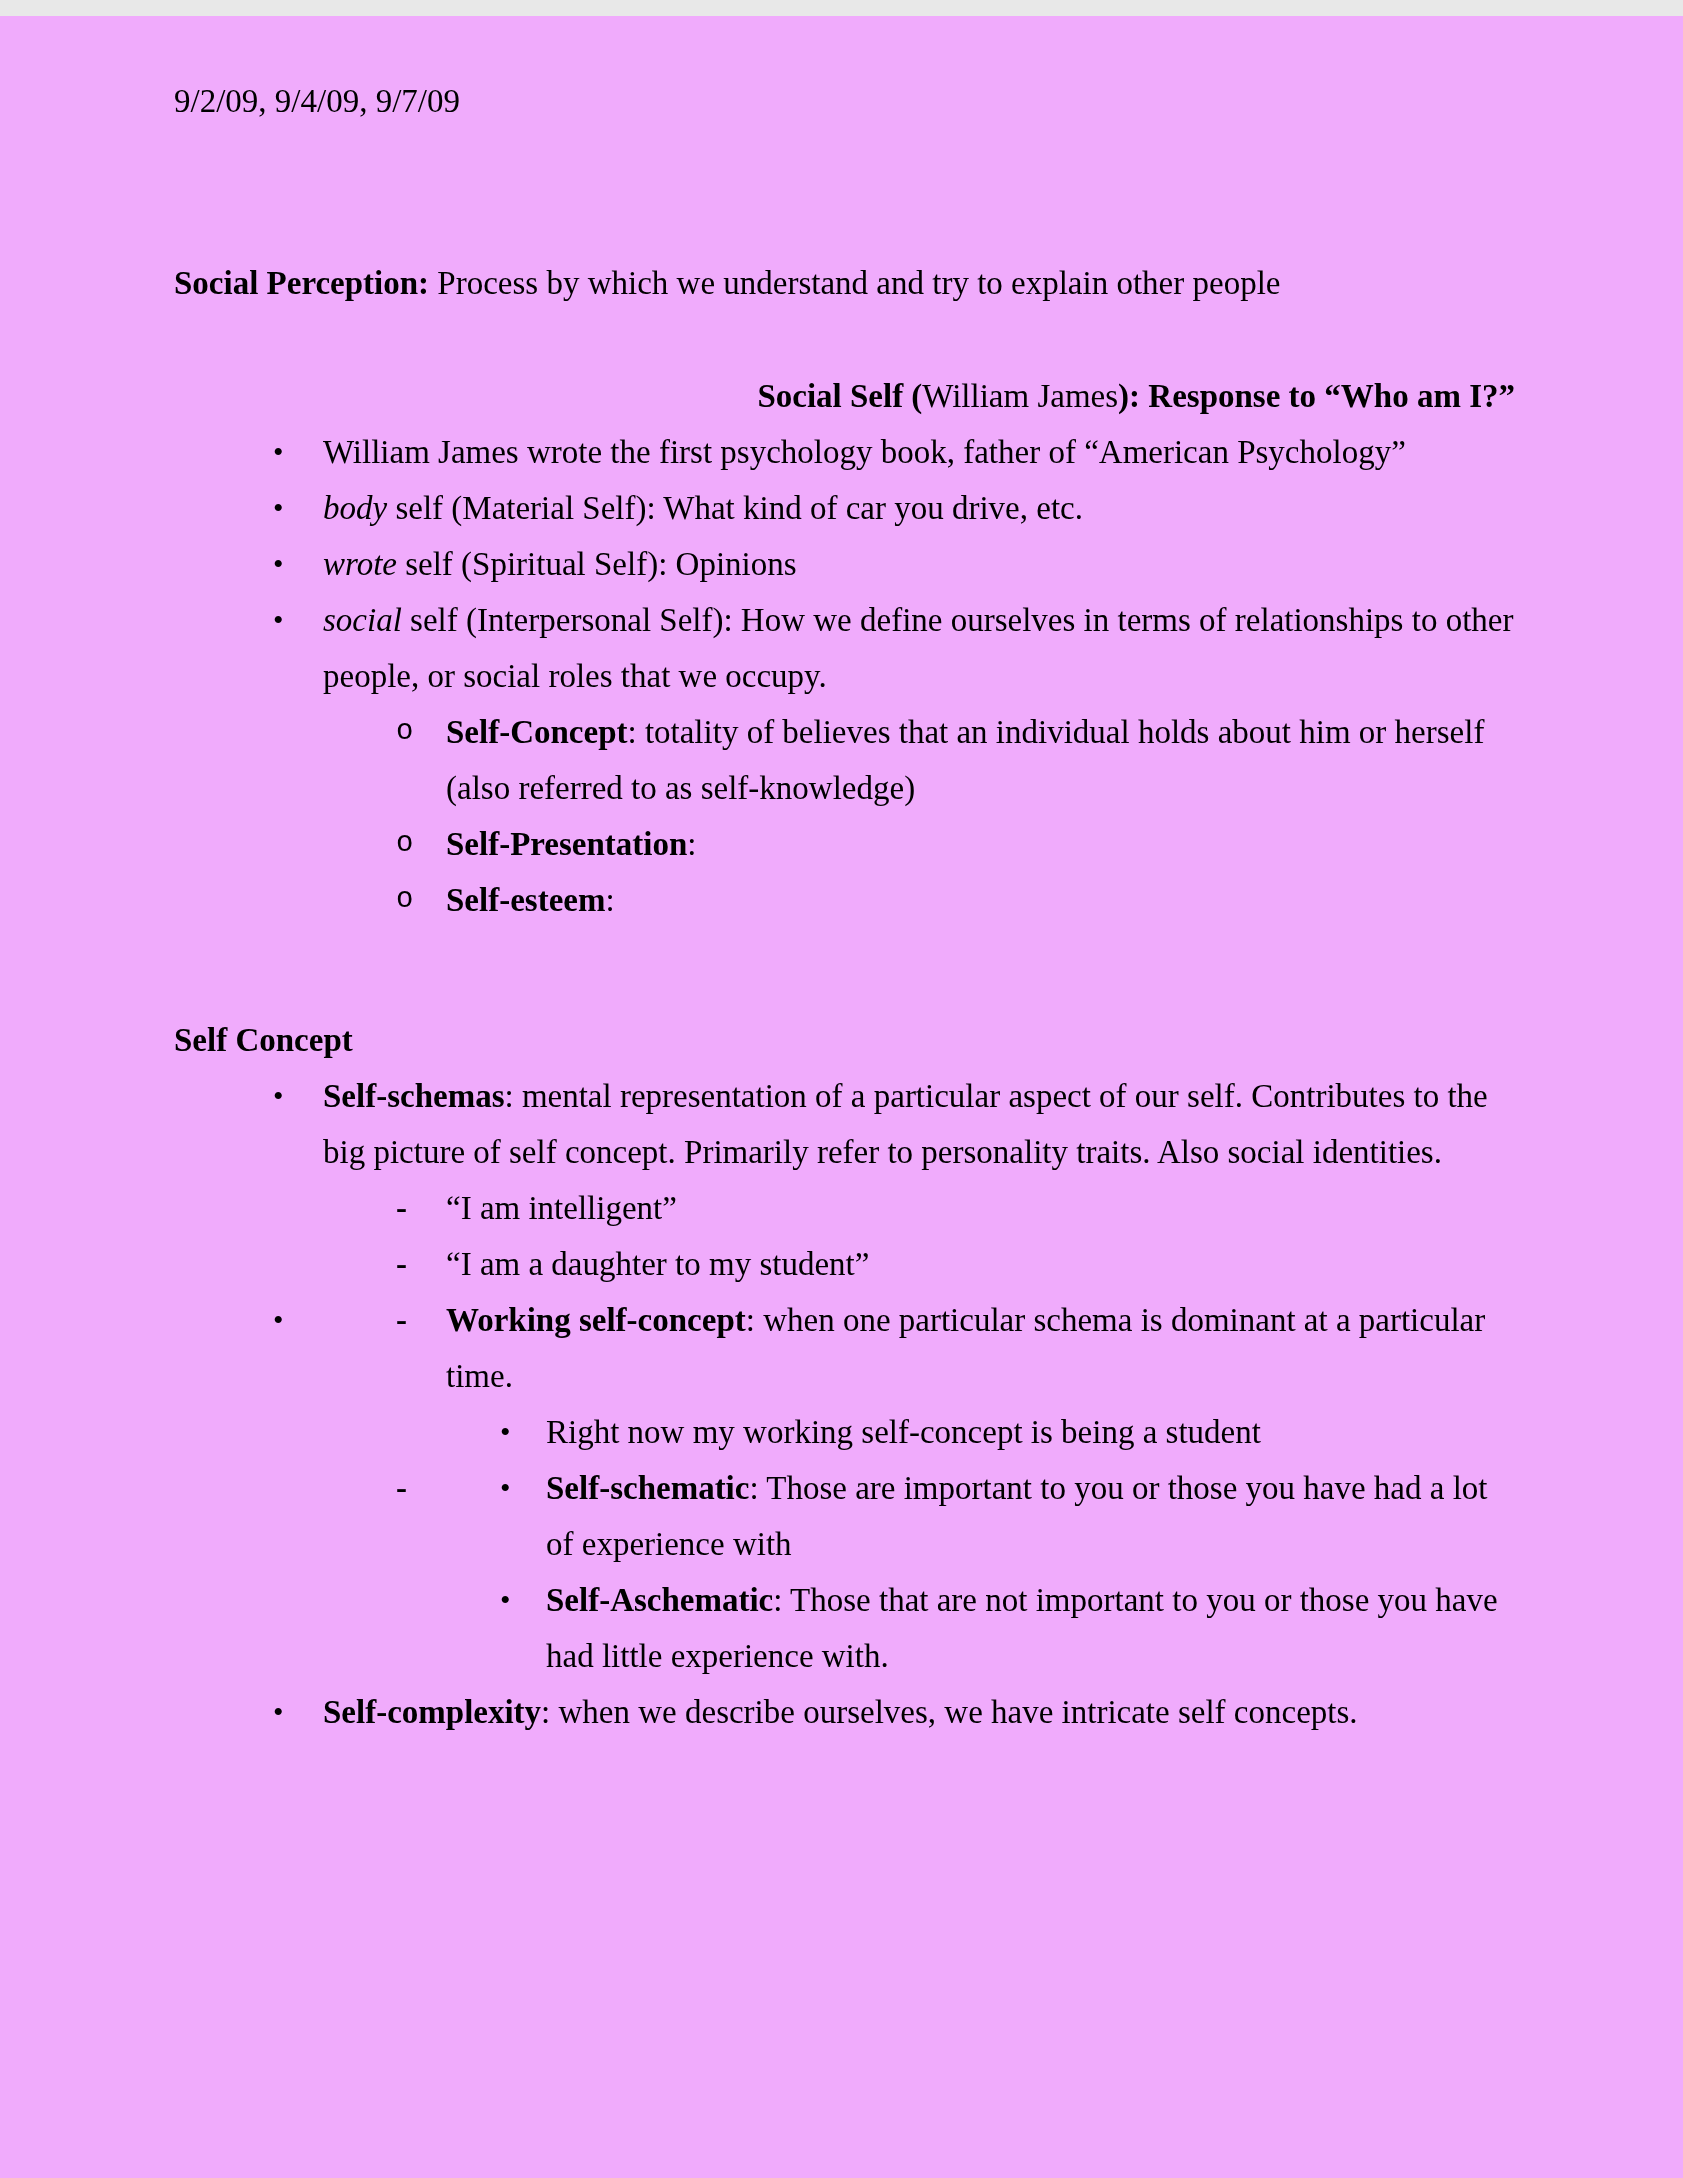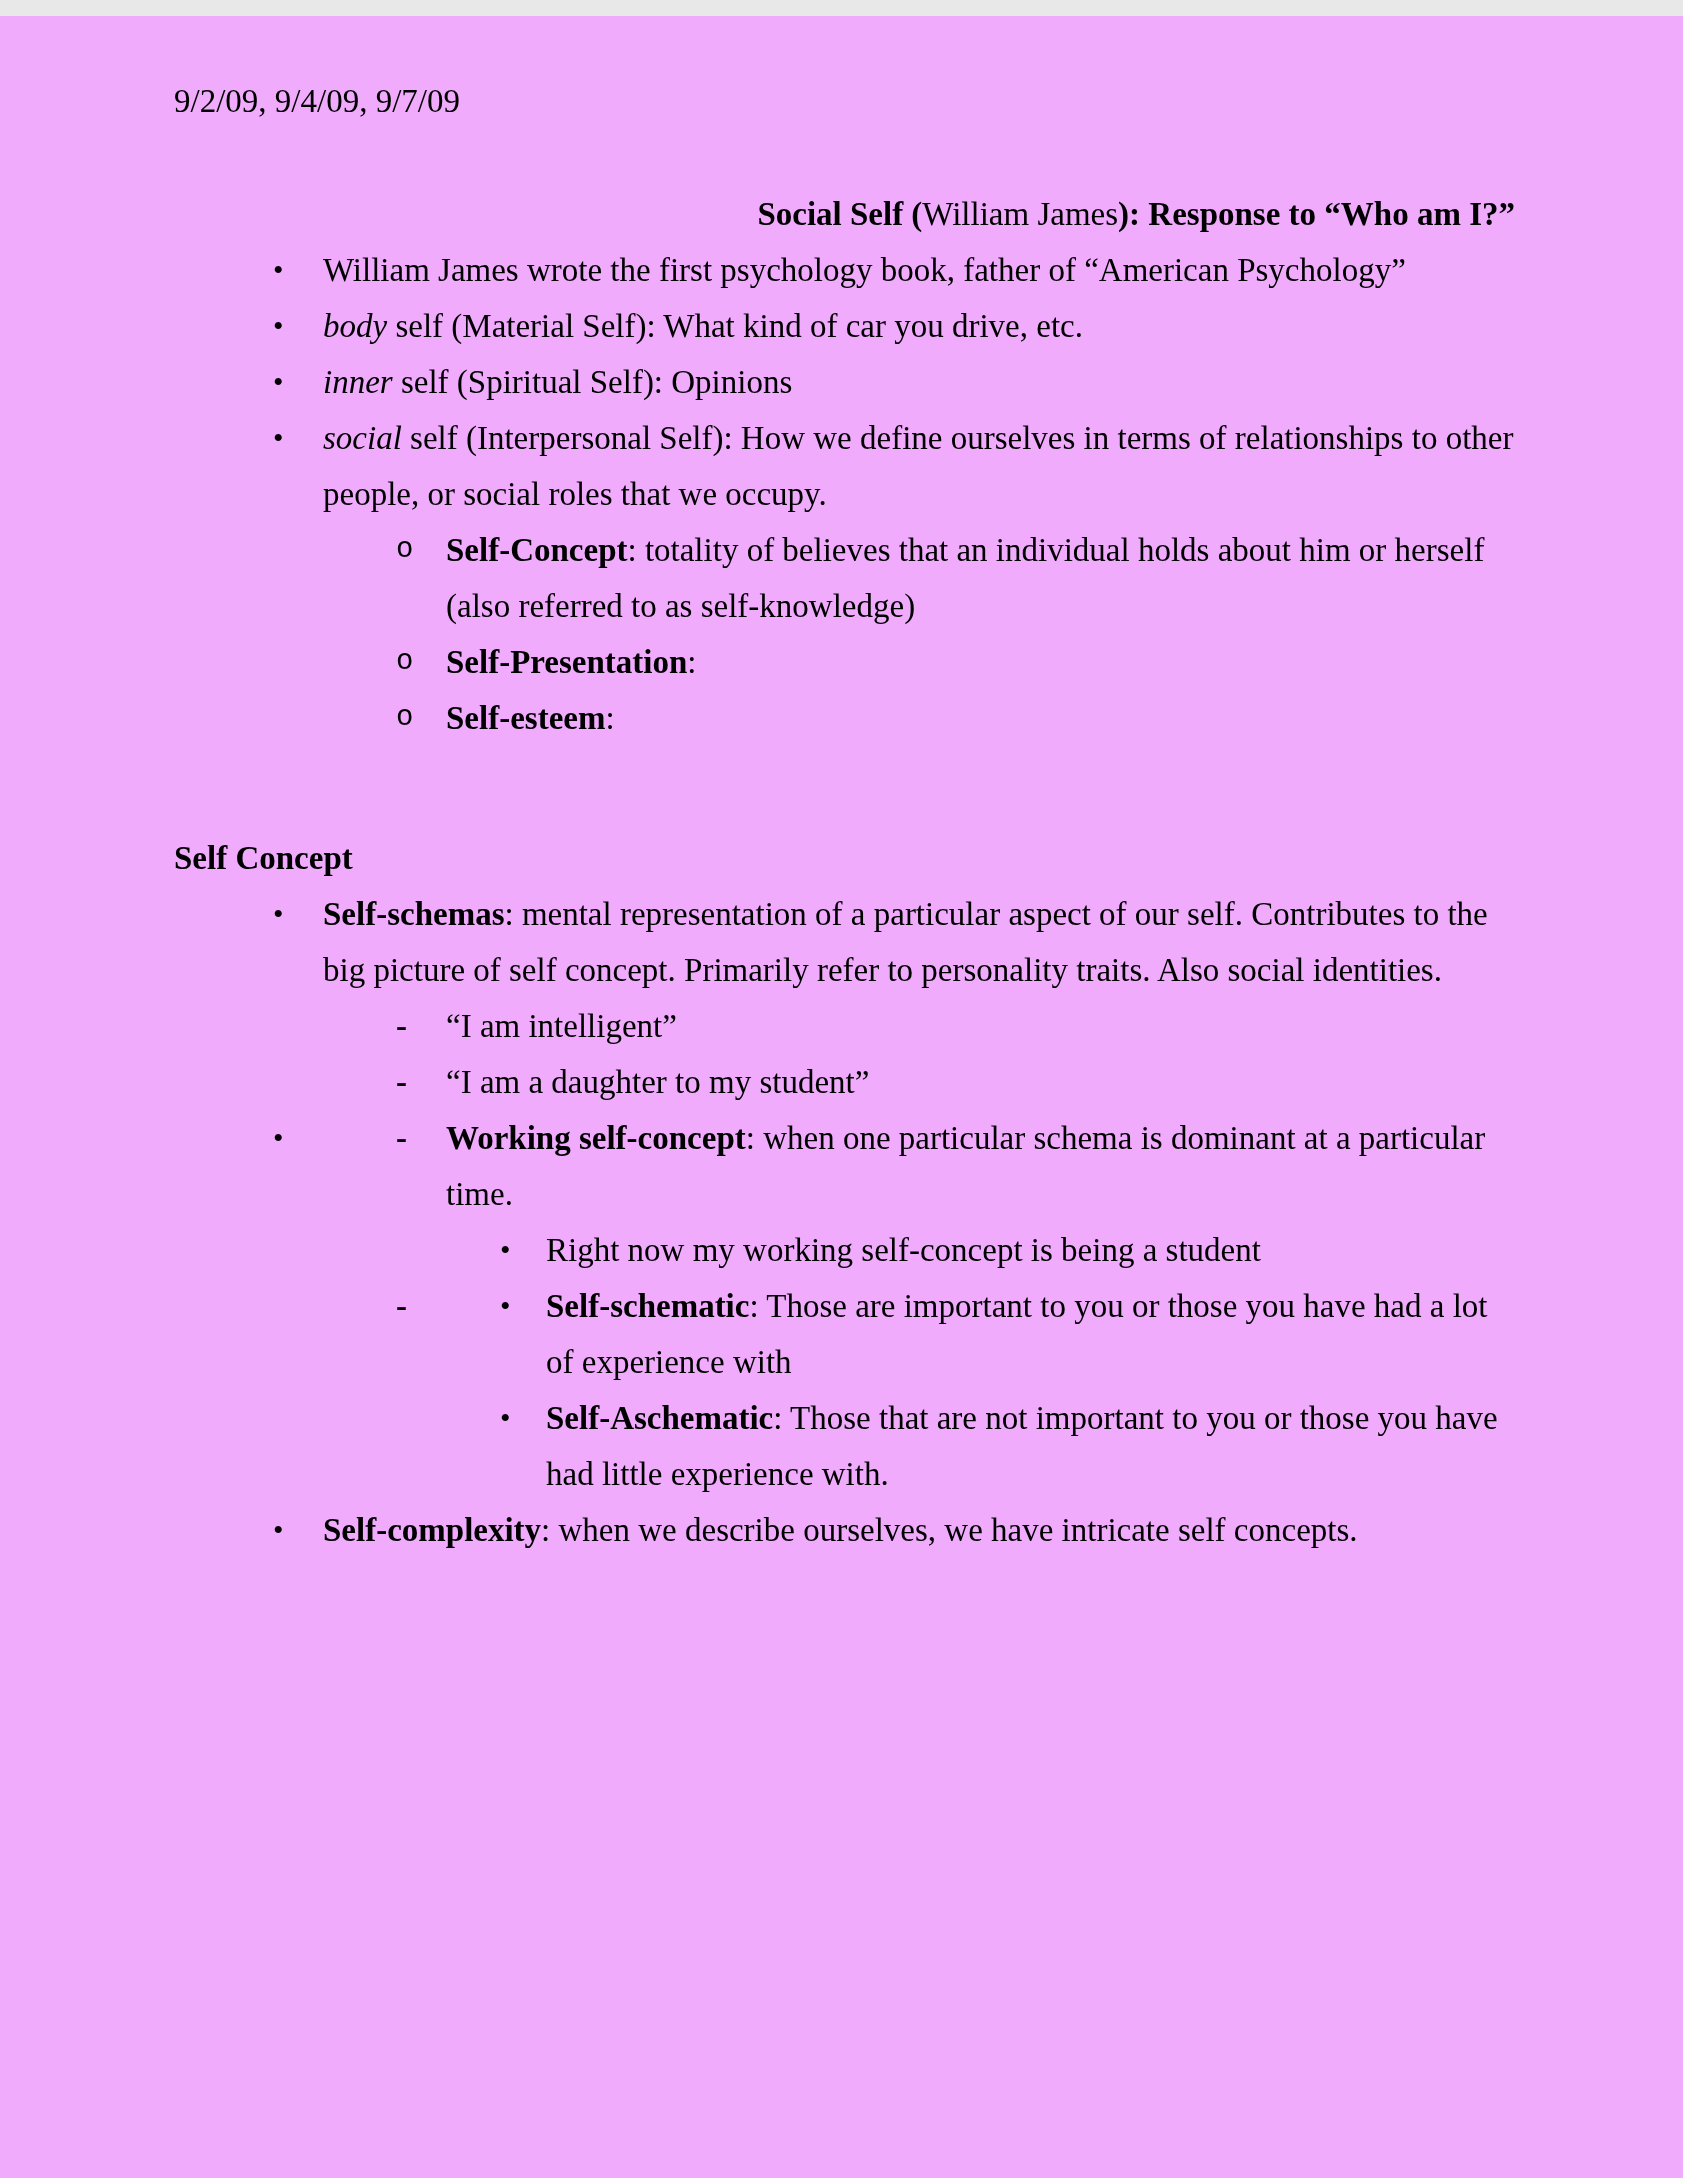--- a/index.html
+++ b/index.html
@@ -36,38 +36,41 @@
 </style>
 </head>
 <body>
 
 <div class="page">
 
   <div class="blk b-head">
     <span><span class="seg-normal">9/2/09, 9/4/09, 9/7/09</span></span>
   </div>
 
+  <div class="blk b-head gap-after-date">
+    <span><span class="seg-bold">Social Perception:</span><span class="seg-normal"> Process by which we understand and try to explain other people</span></span>
+  </div>
 
   <div class="blk b-head gap-section">
     <span><span class="seg-bold">Social Self (</span><span class="seg-normal">William James</span><span class="seg-bold">): Response to “Who am I?”</span></span>
   </div>
 
   <div class="blk b-l1">
     <span class="marker marker-disc">•</span>
     <span><span class="seg-normal">William James wrote the first psychology book, father of “American Psychology”</span></span>
   </div>
 
   <div class="blk b-l1">
     <span class="marker marker-disc">•</span>
     <span><span class="seg-italic">body</span><span class="seg-normal"> self (Material Self): What kind of car you drive, etc.</span></span>
   </div>
 
   <div class="blk b-l1">
     <span class="marker marker-disc">•</span>
-    <span><span class="seg-italic">inner</span><span class="seg-normal"> self (Spiritual Self): Opinions</span></span>
+    <span><span class="seg-italic">wrote</span><span class="seg-normal"> self (Spiritual Self): Opinions</span></span>
   </div>
 
   <div class="blk b-l1">
     <span class="marker marker-disc">•</span>
     <span><span class="seg-italic">social</span><span class="seg-normal"> self (Interpersonal Self): How we define ourselves in terms of relationships to other people, or social roles that we occupy.</span></span>
   </div>
 
   <div class="blk b-l2">
     <span class="marker marker-circle">o</span>
     <span><span class="seg-bold">Self-Concept</span><span class="seg-normal">: totality of believes that an individual holds about him or herself (also referred to as self-knowledge)</span></span>

